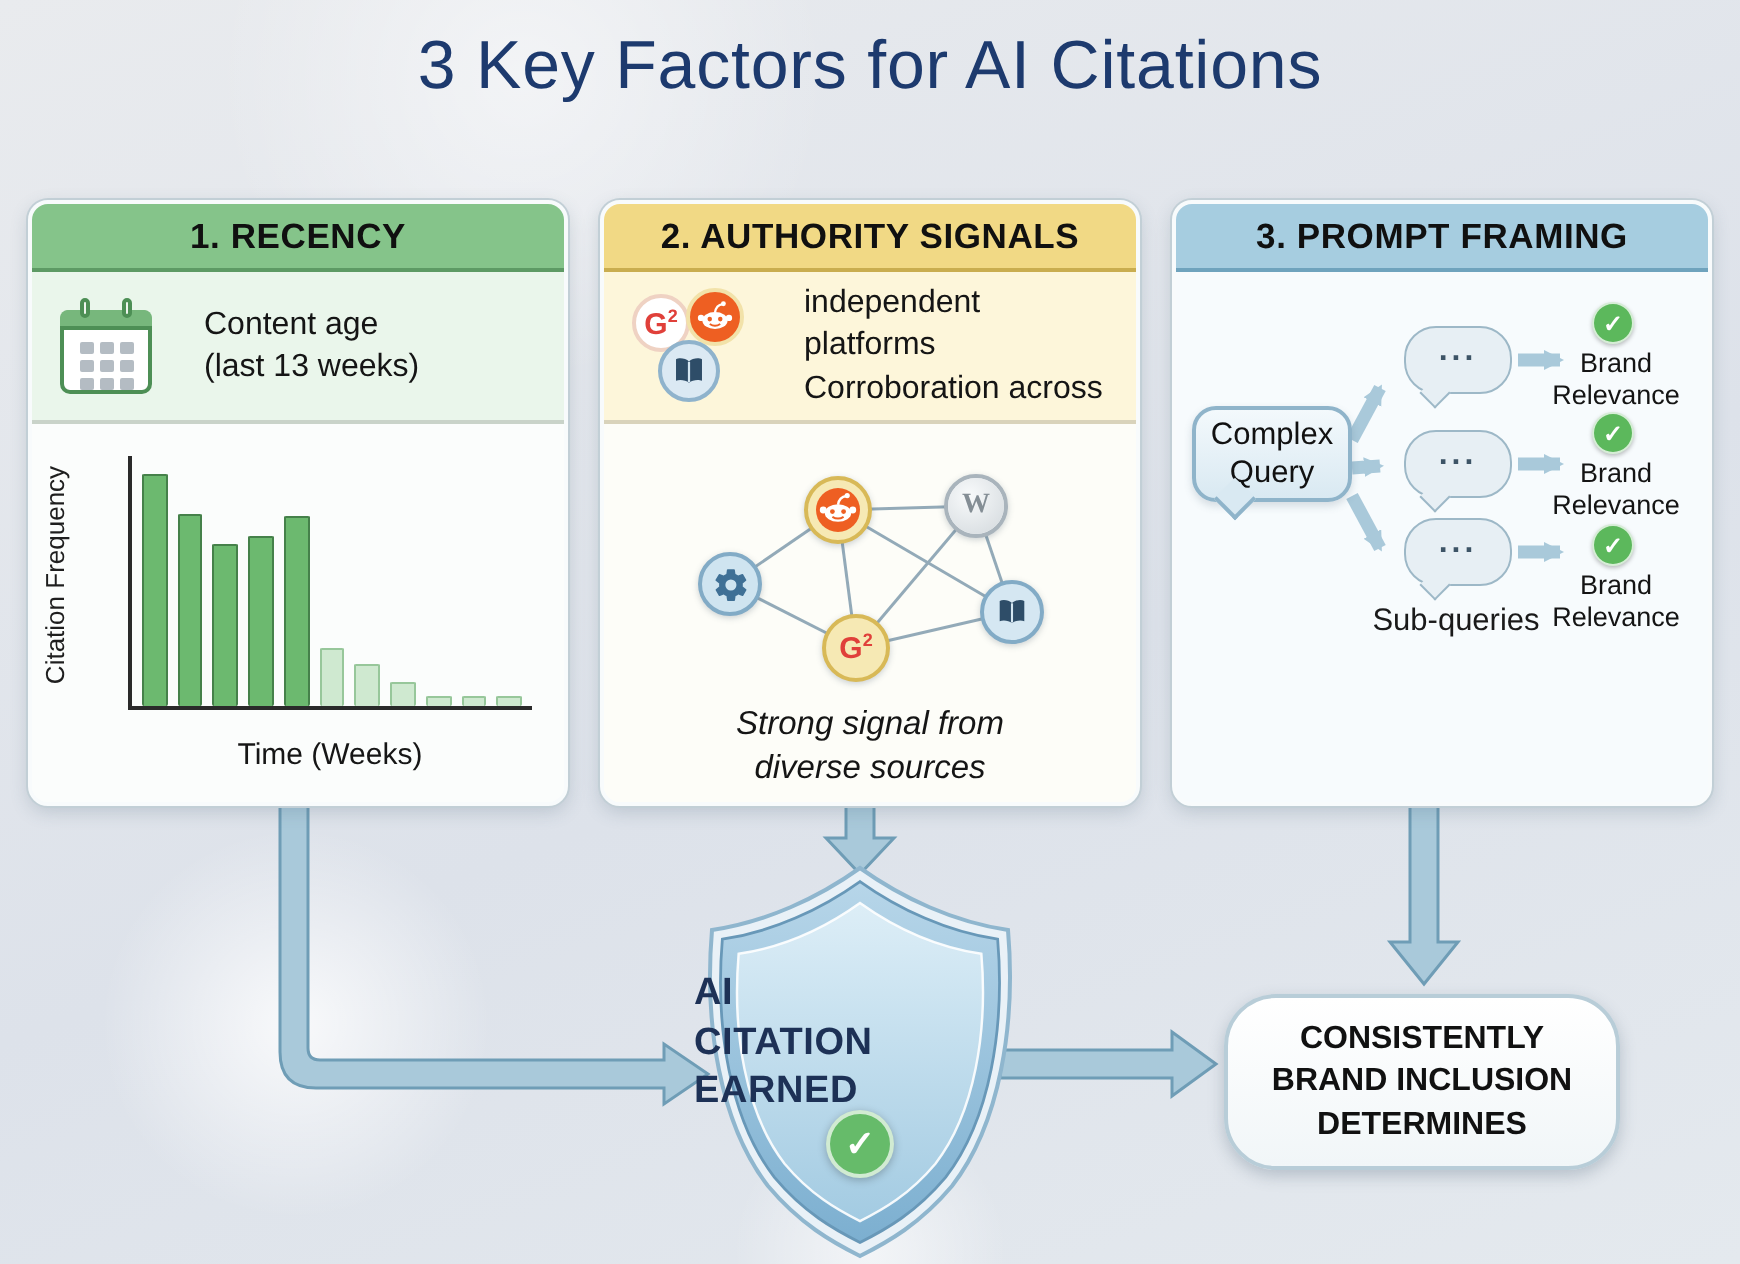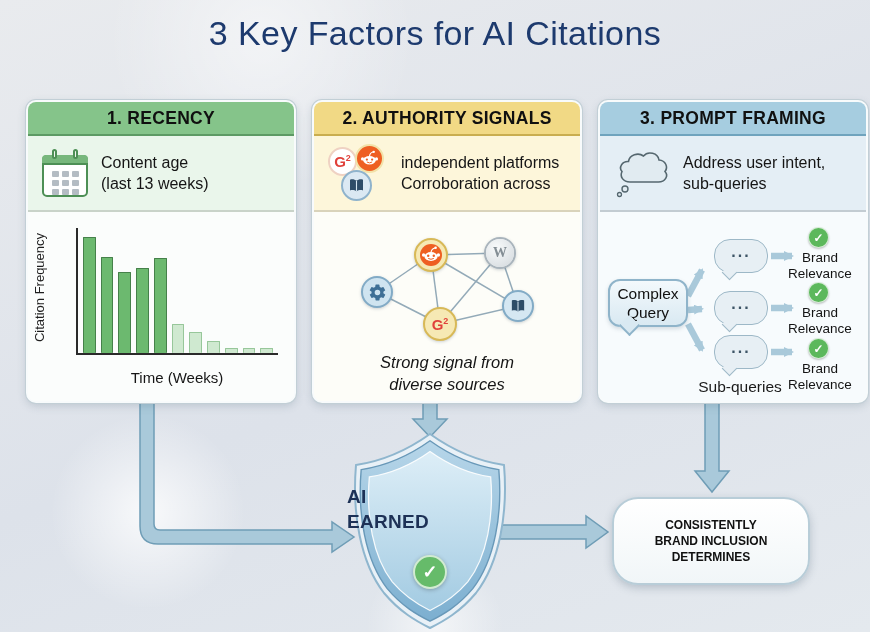--- a/index.html
+++ b/index.html
@@ -7,27 +7,27 @@
   .stage{position:relative;width:870px;height:632px;overflow:hidden;
     background:
       radial-gradient(circle at 17% 81%, rgba(255,255,255,.8), rgba(255,255,255,0) 11%),
       radial-gradient(circle at 50% 99%, rgba(255,255,255,.6), rgba(255,255,255,0) 9%),
       radial-gradient(circle at 30% 6%, rgba(255,255,255,.5), rgba(255,255,255,0) 18%),
       linear-gradient(160deg,#e9ebee 0%,#dde2ea 55%,#e4e9ee 100%);}
   .title{position:absolute;top:14px;left:0;width:100%;text-align:center;
     font-size:34px;font-weight:normal;color:#1d3a6e;letter-spacing:.4px;}
 
   
-  .panels{position:absolute;left:14px;top:100px;width:842px;height:303px;display:flex;gap:16px;z-index:2;margin-left:12px;}
+  .panels{position:absolute;left:14px;top:100px;width:842px;height:303px;display:flex;gap:16px;z-index:2;}
   .panel{flex:1;display:flex;flex-direction:column;border-radius:10px;border:2px solid #f8fbfc;
     box-shadow:0 0 0 1px #c2cfd6,0 3px 9px rgba(70,95,115,.22);overflow:hidden;background:var(--body);}
   .panel-header{height:34px;flex:none;background:var(--hdr);border-bottom:2px solid var(--hdrb);
     display:flex;align-items:center;justify-content:center;font-size:17.5px;font-weight:bold;color:#101010;letter-spacing:.3px;}
   .panel-info{height:76px;flex:none;background:var(--info);border-bottom:2px solid rgba(0,0,0,.14);
-    display:flex;align-items:center;padding:0 10px 0 14px;gap:13px;}
+    display:flex;align-items:center;padding:0 10px 0 14px;gap:26px;}
   .info-text{font-size:16px;color:#151515;line-height:1.32;}
   .info-text span{display:block;}
   .panel-body{flex:1;position:relative;background:var(--body);}
 
   
   .cal{position:relative;width:46px;height:42px;flex:none;background:#fff;border:2px solid #4d8f55;border-radius:5px;margin-top:5px;}
   .cal-top{position:absolute;top:-2px;left:-2px;right:-2px;height:10px;background:#77b77c;border-radius:4px 4px 0 0;border-bottom:2px solid #4d8f55;}
   .cal-ring{position:absolute;top:-8px;width:5px;height:10px;border:2px solid #4d8f55;border-radius:3px;background:#eef5ee;}
   .cal-grid{position:absolute;left:8px;top:14px;display:grid;grid-template-columns:repeat(3,7px);grid-auto-rows:6px;gap:3px;}
   .cal-grid i{background:#b4bcc3;border-radius:1px;}
@@ -86,21 +86,21 @@
   .shield-text{position:absolute;top:57px;left:0;right:0;text-align:left;font-size:19px;font-weight:bold;color:#1d3156;line-height:1.3;letter-spacing:.3px;}
   .shield-text span{display:block;}
   .shield-check{position:absolute;left:calc(50% - 17px);top:127px;width:34px;height:34px;border-radius:50%;
     color:#fff;font-size:18px;font-weight:bold;display:flex;align-items:center;justify-content:center;
     border:2px solid rgba(255,255,255,.7);box-shadow:0 1px 4px rgba(0,0,0,.25);}
 
   
   .outcome{position:absolute;left:612px;top:497px;width:198px;height:88px;z-index:3;
     background:linear-gradient(#ffffff,#f1f6f8);border:2px solid #b8cdd8;border-radius:26px;
     box-shadow:0 3px 8px rgba(70,90,110,.28);display:flex;flex-direction:column;justify-content:center;
-    text-align:center;font-size:12px;font-weight:bold;color:#111;line-height:1.35;}
+    text-align:center;font-size:16px;font-weight:bold;color:#111;line-height:1.35;}
   .outcome span{display:block;}
 </style>
 </head>
 <body>
 
 <div class="stage">
 
   <div class="title">3 Key Factors for AI Citations</div>
 
   <svg class="flowsvg" width="870" height="632" viewBox="0 0 870 632">
@@ -233,31 +233,20 @@
         </div>
         <div class="net-caption">
           <span>Strong signal from</span>
           <span>diverse sources</span>
         </div>
       </div>
     </div>
 
     <div class="panel" style="--hdr: #a6cde0; --hdrb: #6fa3bd; --info: #e4eef5; --body: #f7fbfd;">
       <div class="panel-header">3. PROMPT FRAMING</div>
-      <div class="panel-info">
-        <svg width="56" height="50" viewBox="0 0 56 50" style="flex:none;">
-          <path d="M16,34 C9,34 5.5,28.5 8,23.5 C4.5,19.5 8,13 14.5,13.5 C15.5,7 24,4 29.5,8 C34,2.5 44,5 45,12 C51.5,12.5 54.5,19 51,23.5 C55,28 51,34 44.5,34 Z" fill="#e1ebf1" stroke="#55676f" stroke-width="1.6"></path>
-          <circle cx="11" cy="41" r="3" fill="#e1ebf1" stroke="#55676f" stroke-width="1.4"></circle>
-          <circle cx="5.5" cy="46.5" r="2" fill="#e1ebf1" stroke="#55676f" stroke-width="1.3"></circle>
-        </svg>
-        <div class="info-text">
-          <span>Address user intent,</span>
-          <span>sub-queries</span>
-        </div>
-      </div>
       <div class="panel-body">
         <svg class="p3-arrows" width="270" height="190" viewBox="0 0 270 190">
           <defs>
             <marker id="ah" markerWidth="16" markerHeight="16" refX="8" refY="5" orient="auto" markerUnits="userSpaceOnUse">
               <path d="M0,0 L10,5 L0,10 Z" class="flow-fill"></path>
             </marker>
           </defs>
           <line class="flow-line" x1="88" y1="84" x2="102" y2="58" marker-end="url(#ah)"></line>
           <line class="flow-line" x1="88" y1="98" x2="102" y2="97" marker-end="url(#ah)"></line>
           <line class="flow-line" x1="88" y1="112" x2="102" y2="138" marker-end="url(#ah)"></line>
@@ -309,20 +298,21 @@
           <stop offset="0" stop-color="#ddeef7"></stop>
             <stop offset="1" stop-color="#a3cbe2"></stop>
         </linearGradient>
       </defs>
       <path d="M83,6 C62,21 36,33 9,37 C5,84 13,134 37,165 C53,184 69,193 83,200 C97,193 113,184 129,165 C153,134 161,84 157,37 C130,33 104,21 83,6 Z" fill="#e9f1f7" stroke="#8fb6ce" stroke-width="2"></path>
       <path d="M83,6 C62,21 36,33 9,37 C5,84 13,134 37,165 C53,184 69,193 83,200 C97,193 113,184 129,165 C153,134 161,84 157,37 C130,33 104,21 83,6 Z" transform="translate(83,103) scale(0.93) translate(-83,-103)" fill="url(#shMid)" stroke="#6898b8" stroke-width="1.5"></path>
       <path d="M83,6 C62,21 36,33 9,37 C5,84 13,134 37,165 C53,184 69,193 83,200 C97,193 113,184 129,165 C153,134 161,84 157,37 C130,33 104,21 83,6 Z" transform="translate(83,103) scale(0.82) translate(-83,-103)" fill="url(#shIn)" stroke="rgba(255,255,255,.9)" stroke-width="1.5"></path>
     </svg>
     <div class="shield-text">
       <span>AI</span>
+      <span>CITATION</span>
       <span>EARNED</span>
     </div>
     <div class="shield-check" style="background: rgb(102, 187, 106);">✓</div>
   </div>
 
   <div class="outcome">
     <span>CONSISTENTLY</span>
     <span>BRAND INCLUSION</span>
     <span>DETERMINES</span>
   </div>

